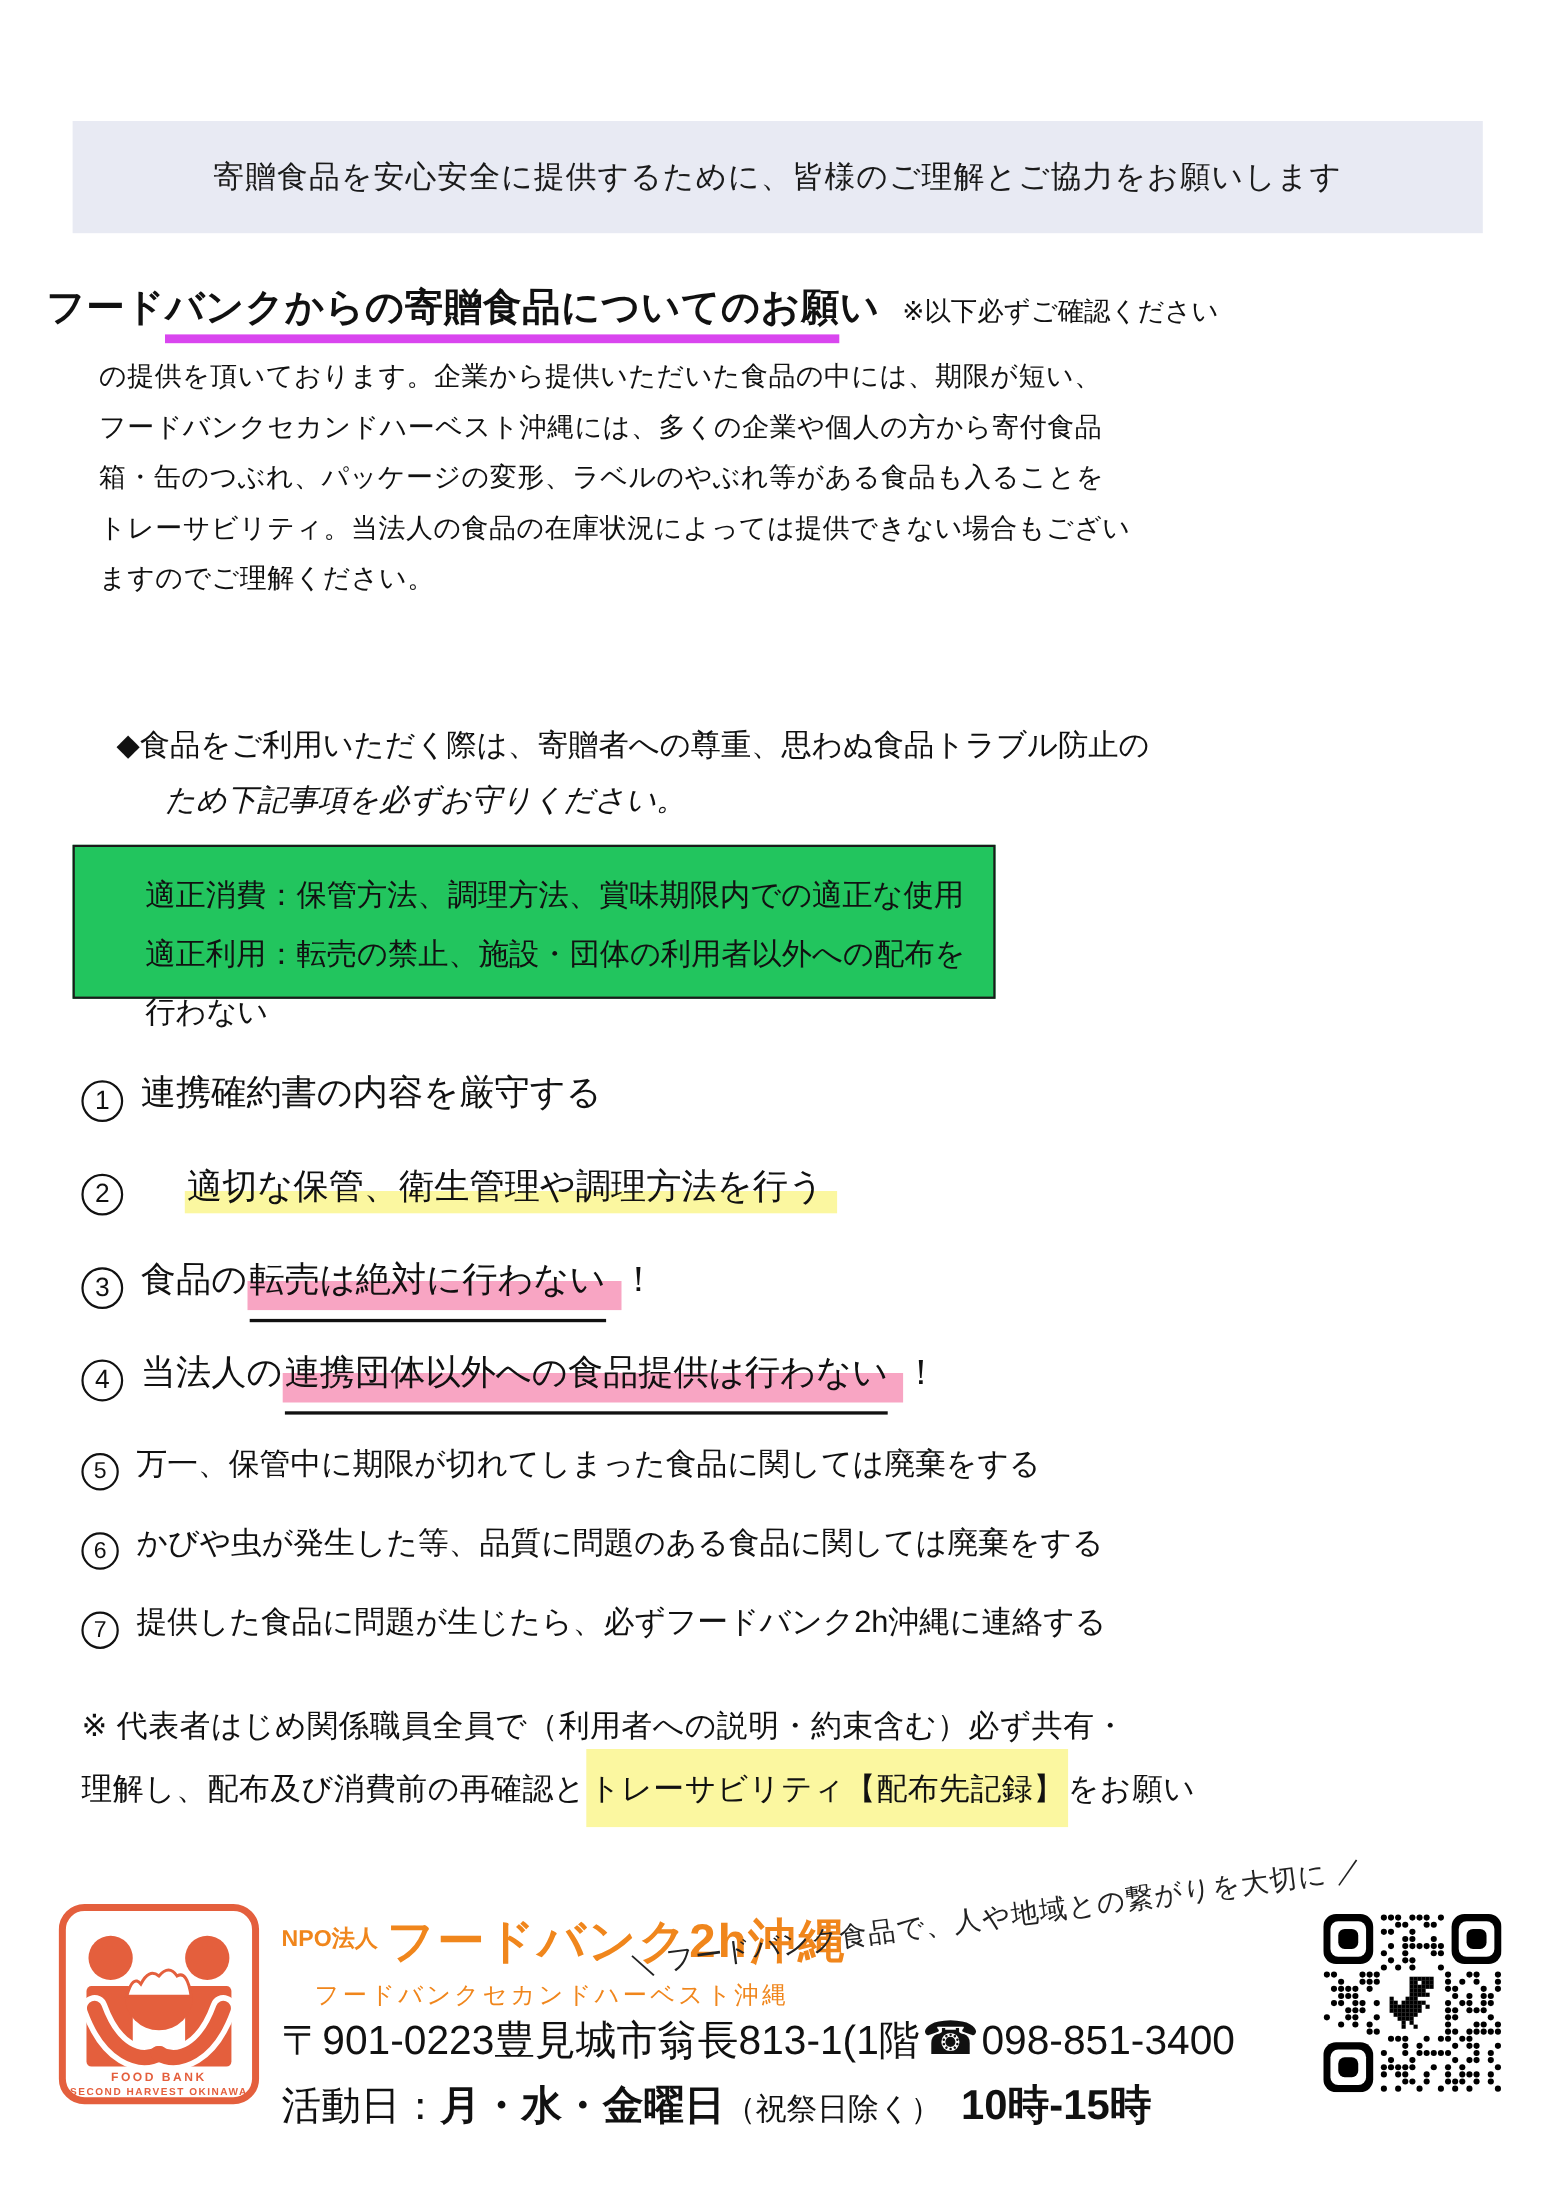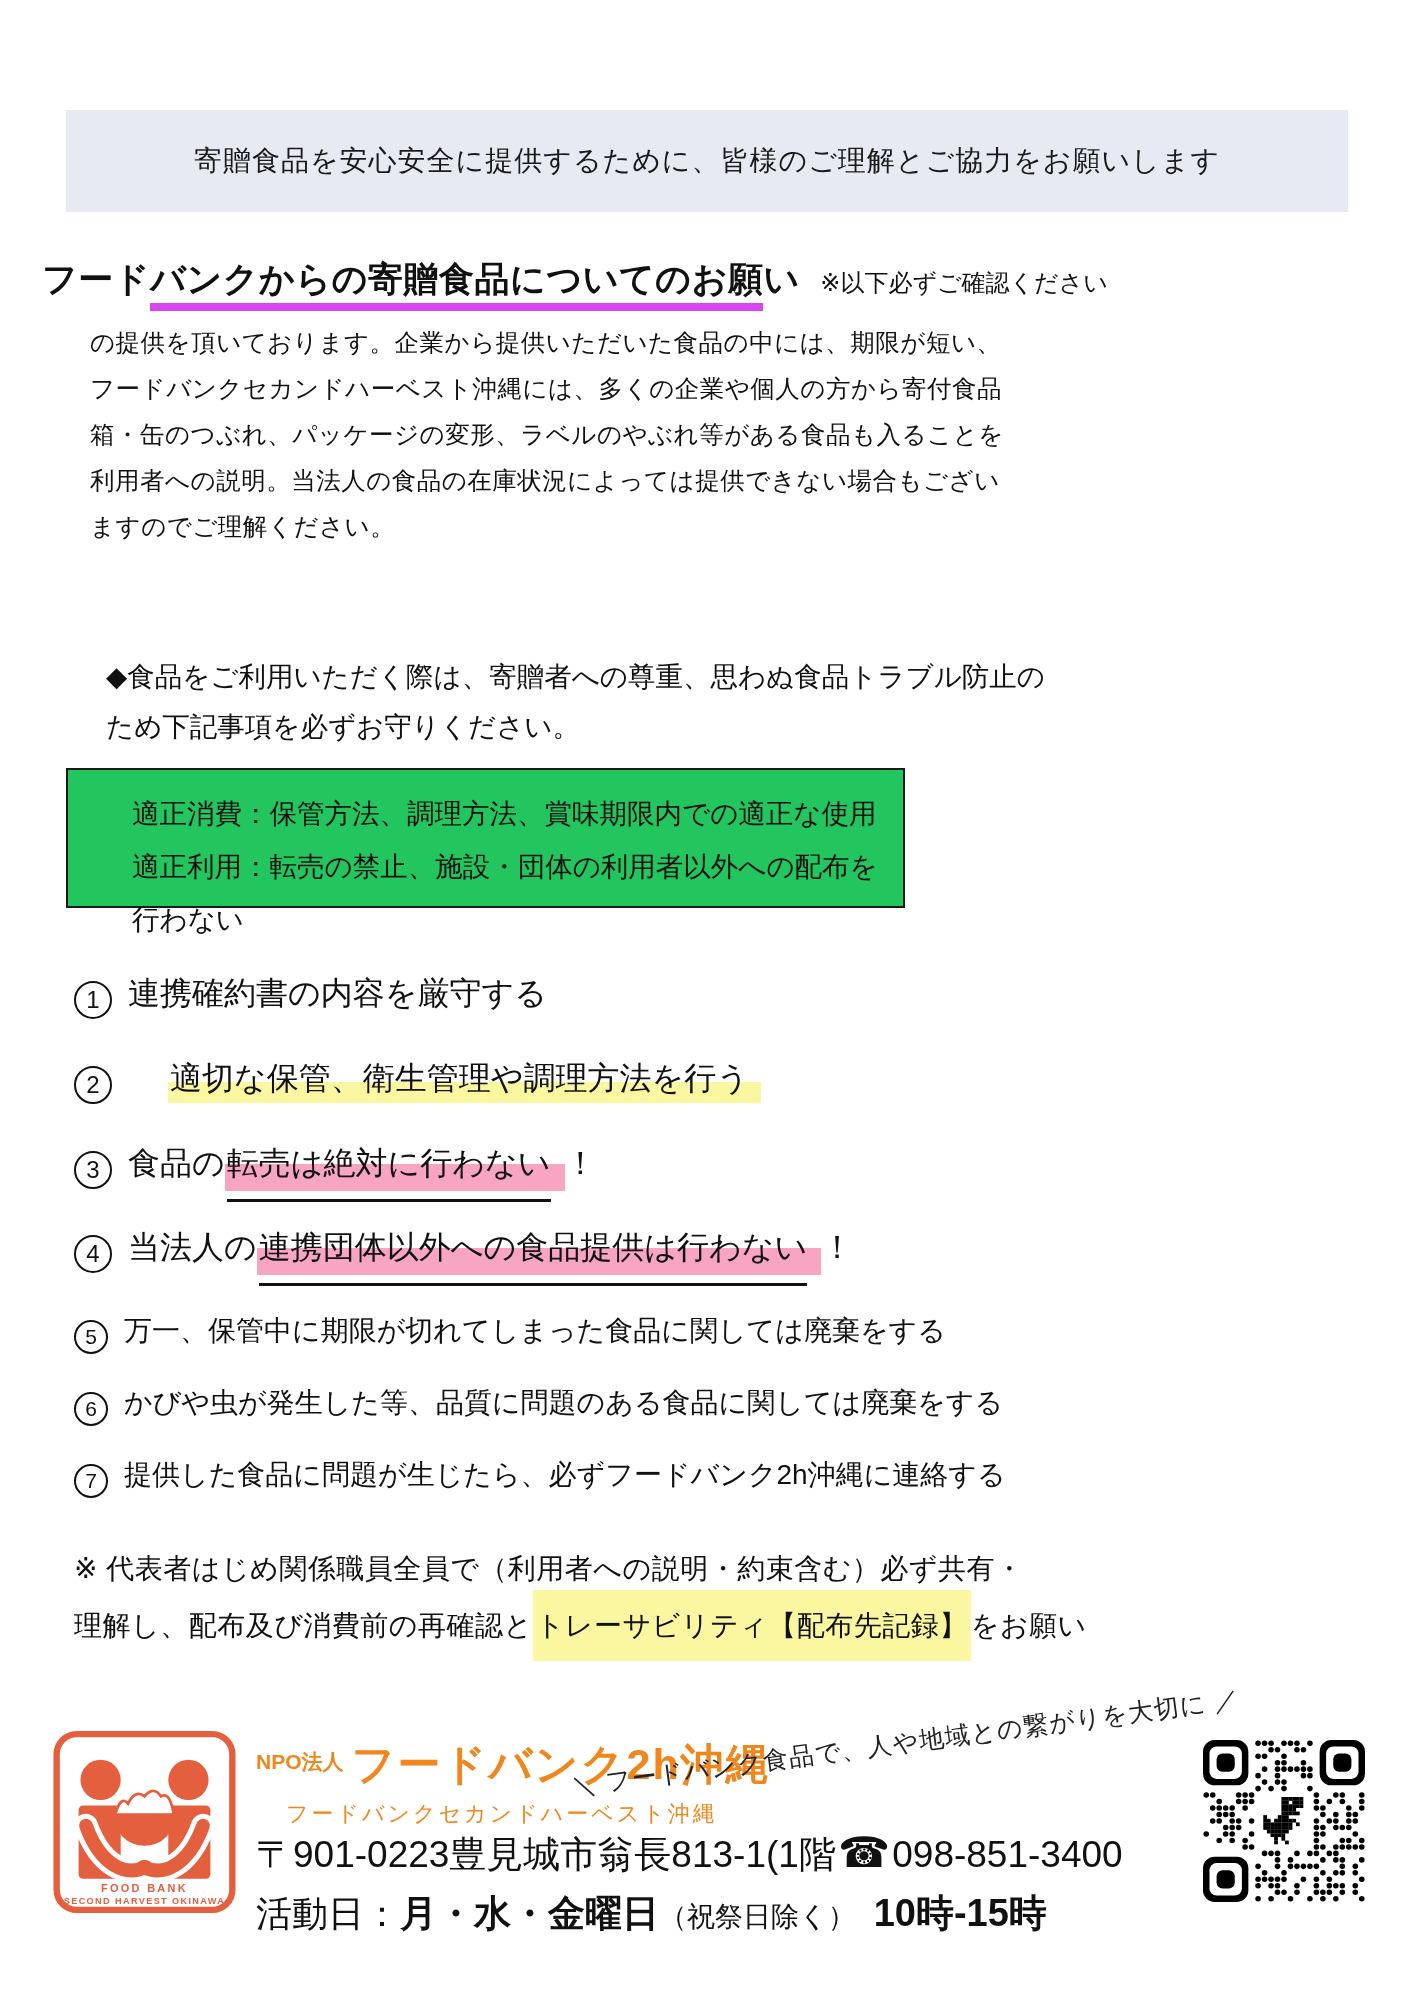--- a/index.html
+++ b/index.html
@@ -21,21 +21,21 @@
   .title-row{left:42px;top:256px;white-space:nowrap;}
   .title{font-size:35px;font-weight:bold;letter-spacing:.5px;}
   .title .t-ul{border-bottom:8px solid #d946ef;padding-bottom:5px;}
   .title-note{font-size:24px;font-weight:normal;margin-left:16px;}
 
   
   .intro{left:90px;top:320px;font-size:24.5px;line-height:46px;letter-spacing:.5px;}
 
   
   .notice{left:106px;top:652px;font-size:27.5px;line-height:50px;}
-  .notice .l2{}
+  .notice .l2{margin-left:44px;font-style:italic;}
 
   
   .ybox{
     left:66px;top:768px;width:839px;height:140px;box-sizing:border-box;
     background:#22c55e;border:2px solid #1a1a1a;padding:17px 0 0 64px;
   }
   .ybox div{font-size:27.5px;line-height:53px;}
 
   
   .rule{left:74px;white-space:nowrap;}
@@ -84,21 +84,21 @@
 
 <div class="abs title-row">
   <span class="title"><span>フード</span><span class="t-ul">バンクからの寄贈食品についてのお願</span><span>い</span></span>
   <span class="title-note">※以下必ずご確認ください</span>
 </div>
 
 <div class="abs intro">
   <div>の提供を頂いております。企業から提供いただいた食品の中には、期限が短い、</div>
   <div>フードバンクセカンドハーベスト沖縄には、多くの企業や個人の方から寄付食品</div>
   <div>箱・缶のつぶれ、パッケージの変形、ラベルのやぶれ等がある食品も入ることを</div>
-  <div>利用者への説明。当法人の食品の在庫状況によっては提供できない場合もござい</div>
+  <div>トレーサビリティ。当法人の食品の在庫状況によっては提供できない場合もござい</div>
   <div>ますのでご理解ください。</div>
 </div>
 
 <div class="abs notice">
   <div>◆食品をご利用いただく際は、寄贈者への尊重、思わぬ食品トラブル防止の</div>
   <div class="l2">ため下記事項を必ずお守りください。</div>
 </div>
 
 <div class="abs ybox">
   <div>適正消費：保管方法、調理方法、賞味期限内での適正な使用</div>

